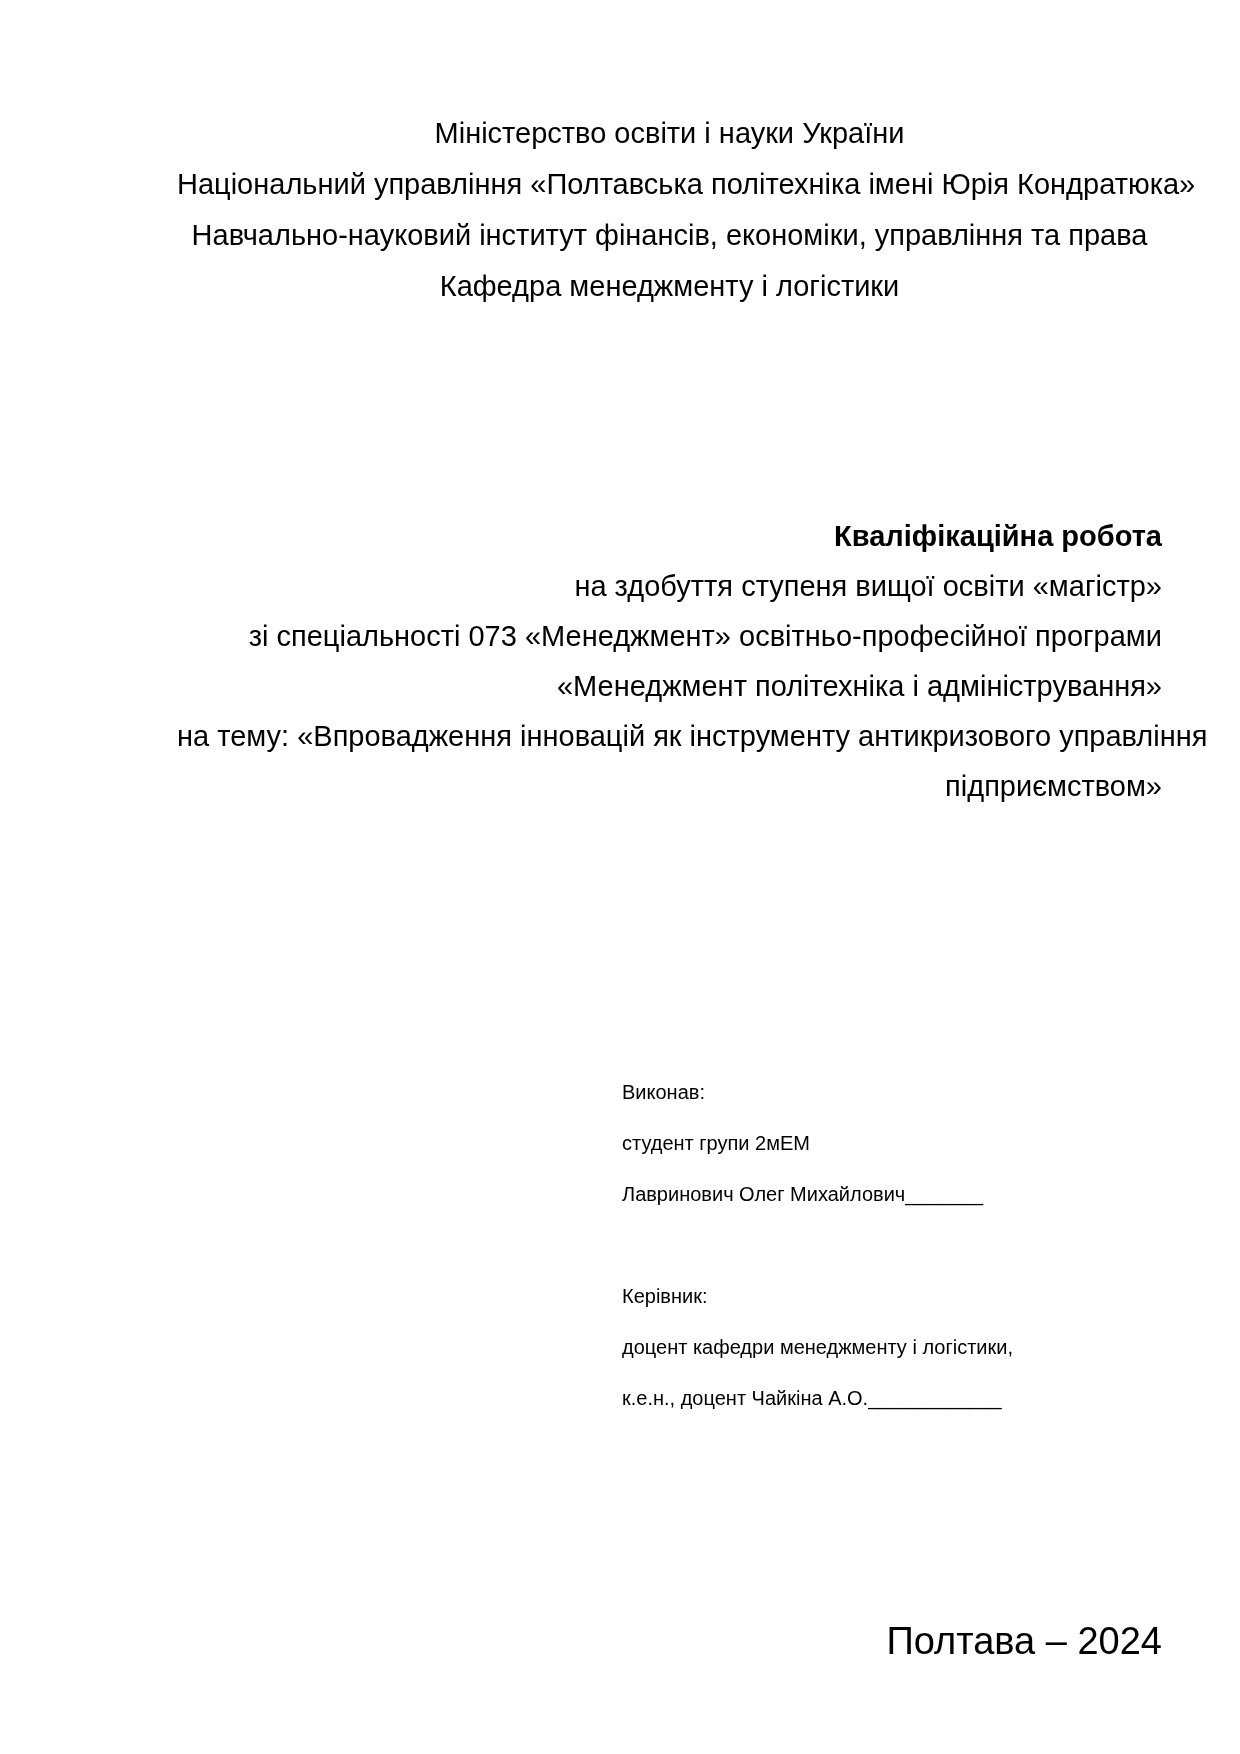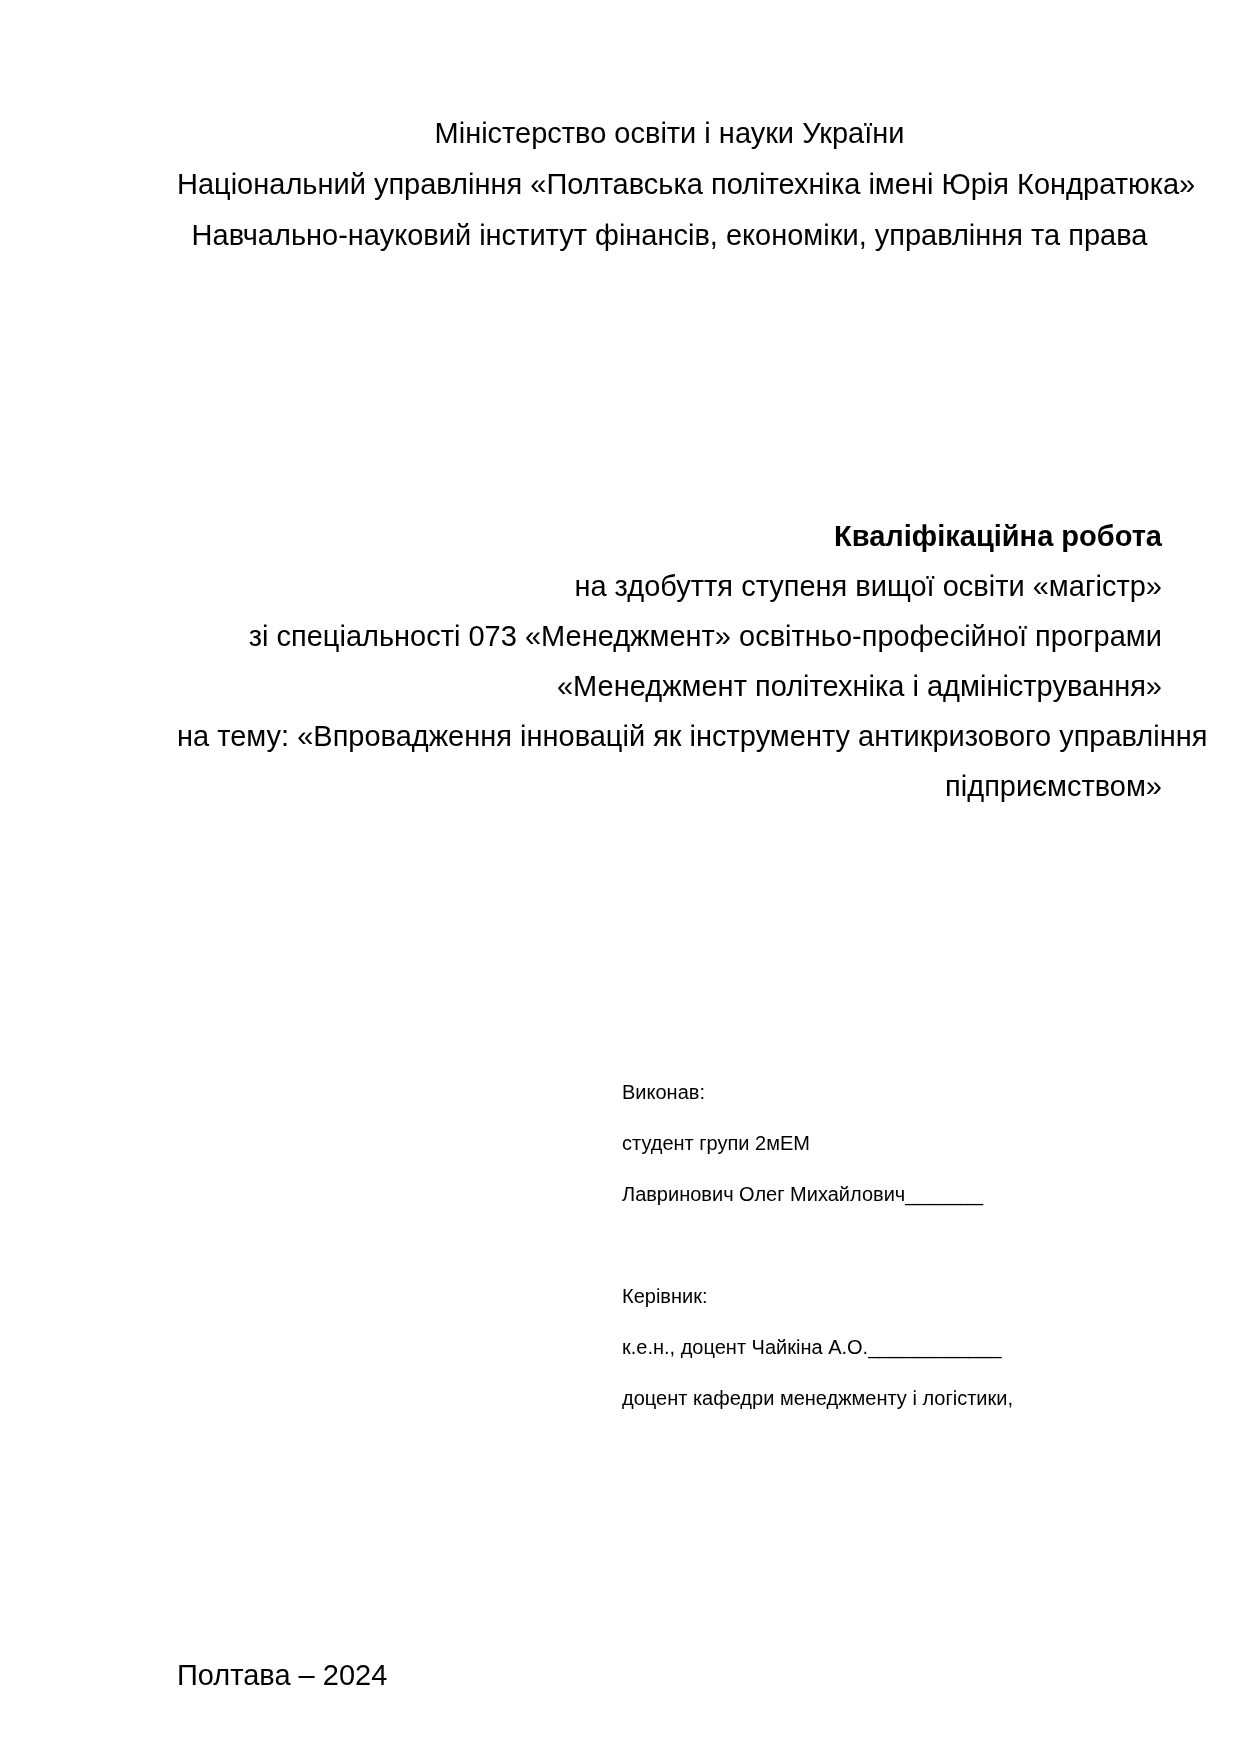--- a/index.html
+++ b/index.html
@@ -51,55 +51,56 @@
     text-align: left;
     font-size: 20px;
     line-height: 51px;
     white-space: nowrap;
   }
   .spacer-line {
     height: 51px;
   }
   .footer-block {
     position: absolute;
-    top: 1650px;
+    top: 1616px;
     left: 177px;
     width: 985px;
-    text-align: left;
-    font-size: 29px;
+    text-align: right;
+    font-size: 38px;
     line-height: 50px;
   }
 </style>
 </head>
 <body>
 
 <div class="page">
 
   <div class="header-block">
     <p class="line">Міністерство освіти і науки України</p>
     <p class="line">Національний управління «Полтавська політехніка імені Юрія Кондратюка»</p>
     <p class="line">Навчально-науковий інститут фінансів, економіки, управління та права</p>
+    <p class="line">Кафедра менеджменту і логістики</p>
   </div>
 
   <div class="title-block">
     <p class="line thesis-title">Кваліфікаційна робота</p>
     <p class="line">на здобуття ступеня вищої освіти «магістр»</p>
     <p class="line">зі спеціальності 073 «Менеджмент» освітньо-професійної програми</p>
     <p class="line">«Менеджмент політехніка і адміністрування»</p>
     <p class="line">на тему: «Впровадження інновацій як інструменту антикризового управління</p>
     <p class="line">підприємством»</p>
   </div>
 
   <div class="signature-block">
     <p class="line">Виконав:</p>
     <p class="line">студент групи 2мЕМ</p>
     <p class="line">Лавринович Олег Михайлович_______</p>
     <p class="line spacer-line"></p>
     <p class="line">Керівник:</p>
+    <p class="line">доцент кафедри менеджменту і логістики,</p>
     <p class="line">к.е.н., доцент Чайкіна А.О.____________</p>
-    <p class="line">доцент кафедри менеджменту і логістики,</p>
   </div>
 
   <div class="footer-block">
     <p class="line">Полтава – 2024</p>
   </div>
 
 </div>
 
 </body></html>

